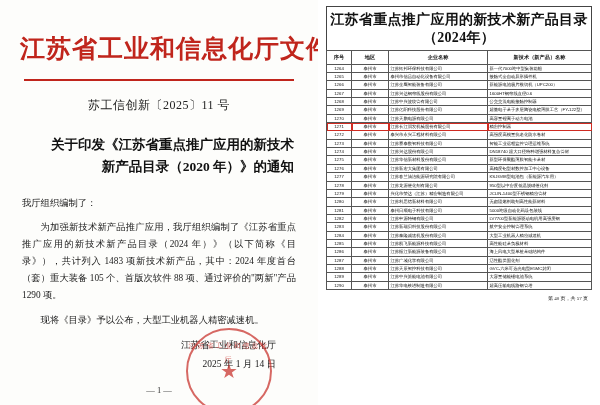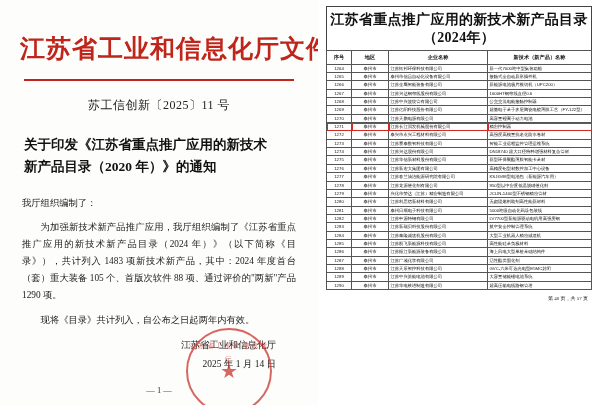--- a/index.html
+++ b/index.html
@@ -47,21 +47,21 @@
     margin: 14px 4px 0 4px;
   }
   .doc-number {
     text-align: center;
     font-size: 12px;
     color: #222;
     margin-top: 16px;
     letter-spacing: 0.5px;
   }
   .main-heading {
-    text-align: left;
+    text-align: right;
     font-size: 13.5px;
     font-weight: bold;
     color: #111;
     line-height: 1.65;
     margin-top: 20px;
     padding: 0 4px;
   }
   .body-block {
     margin-top: 16px;
     font-size: 9.3px;
@@ -196,21 +196,21 @@
     <div class="doc-number">苏工信创新〔2025〕11 号</div>
 
     <div class="main-heading">
       <div>关于印发《江苏省重点推广应用的新技术</div>
       <div>新产品目录（2020 年）》的通知</div>
     </div>
 
     <div class="body-block">
       <p>我厅组织编制了：</p>
       <p class="indent2">为加强新技术新产品推广应用，我厅组织编制了《江苏省重点推广应用的新技术新产品目录（2024 年）》（以下简称《目录》），共计列入 1483 项新技术新产品，其中：2024 年度首台（套）重大装备 105 个、首版次软件 88 项、通过评价的"两新"产品 1290 项。</p>
-      <p class="indent2">现将《目录》共计列入，自公布之日起两年内有效。</p>
+      <p class="indent2">现将《目录》予以公布，大型工业机器人精密减速机。</p>
     </div>
 
     <div class="sign-area">
       <div class="seal">
         <div class="seal-arc-top">江苏省工业和信息化厅</div>
         <div class="seal-star">★</div>
 
       </div>
       <div>江苏省工业和信息化厅</div>
       <div>2025 年 1 月 14 日</div>

